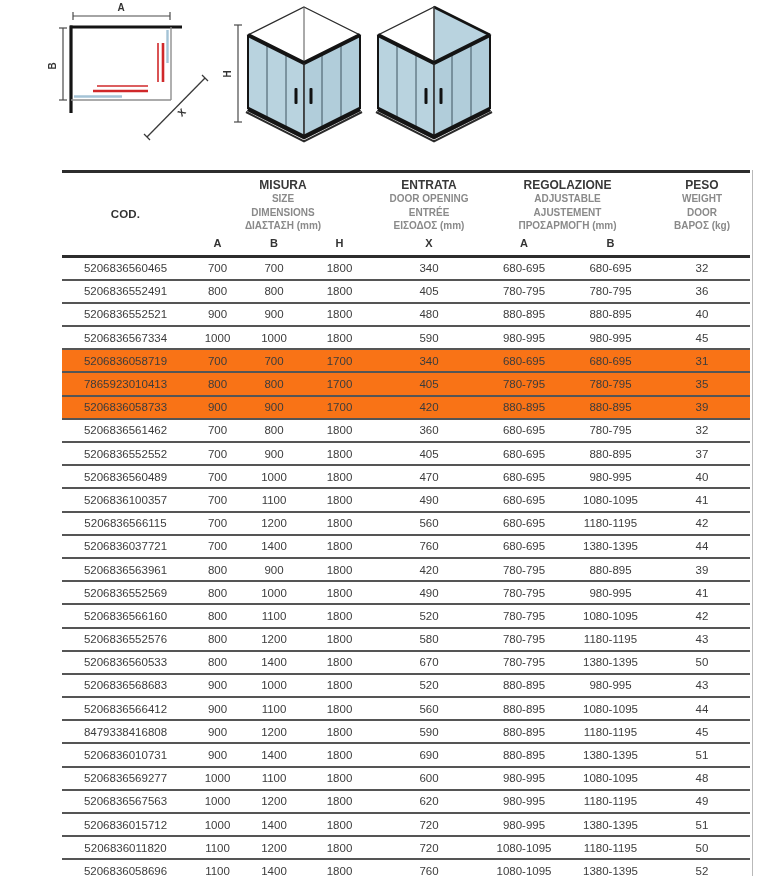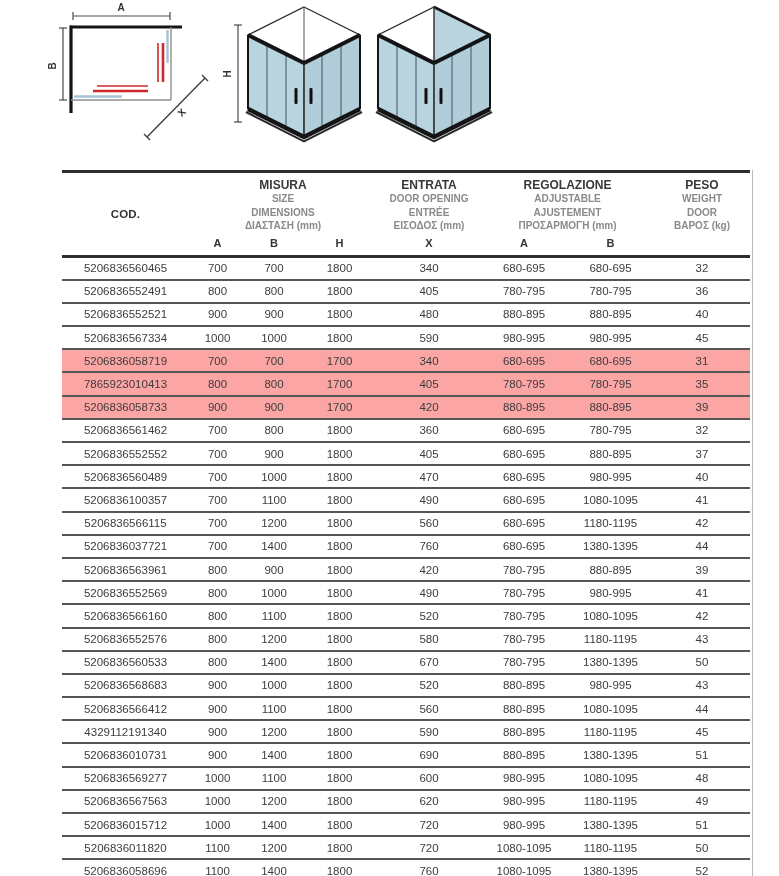--- a/index.html
+++ b/index.html
@@ -27,21 +27,21 @@
   .group-sub{display:block;font-size:10px;font-weight:bold;color:#8a8a8a;line-height:13.5px;}
   .subcol th{font-size:11px;color:#333;height:20px;vertical-align:middle;padding-bottom:2px;}
   tbody tr{border-top:2px solid #555555;}
   tbody tr:first-child{border-top:none;}
   table.spec{border-bottom:2px solid #555555;}
   tbody td{
     height:21.2px;text-align:center;font-size:11.5px;color:#3c3c3c;
     padding:0;white-space:nowrap;overflow:hidden;
   }
   tbody td.cod{font-size:11.5px;}
-  tbody tr.shaded{background:#fca5a5;}
+  tbody tr.shaded{background:#f97316;}
   .right-edge-line{
     position:absolute;left:752px;top:170px;width:1px;height:706px;
     background:#b9b9b9;
   }
   
   .dim-label{font-family:"Liberation Sans","DejaVu Sans",sans-serif;font-size:10px;font-weight:bold;fill:#333;}
 </style>
 </head>
 <body>
 
@@ -390,21 +390,21 @@
           <td class="cod">5206836566412</td>
           <td>900</td>
           <td>1100</td>
           <td>1800</td>
           <td>560</td>
           <td>880-895</td>
           <td>1080-1095</td>
           <td>44</td>
         </tr>
         <tr>
-          <td class="cod">4329112191340</td>
+          <td class="cod">8479338416808</td>
           <td>900</td>
           <td>1200</td>
           <td>1800</td>
           <td>590</td>
           <td>880-895</td>
           <td>1180-1195</td>
           <td>45</td>
         </tr>
         <tr>
           <td class="cod">5206836010731</td>

